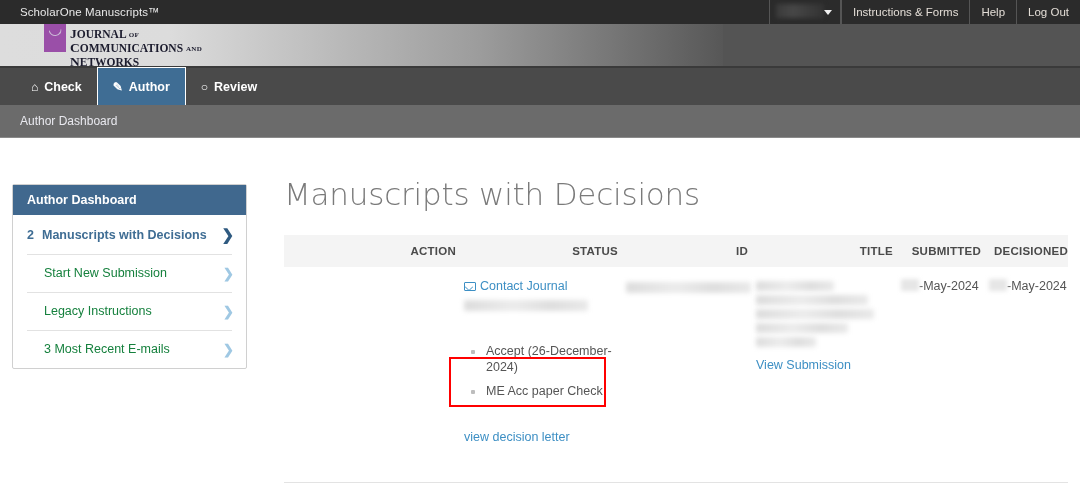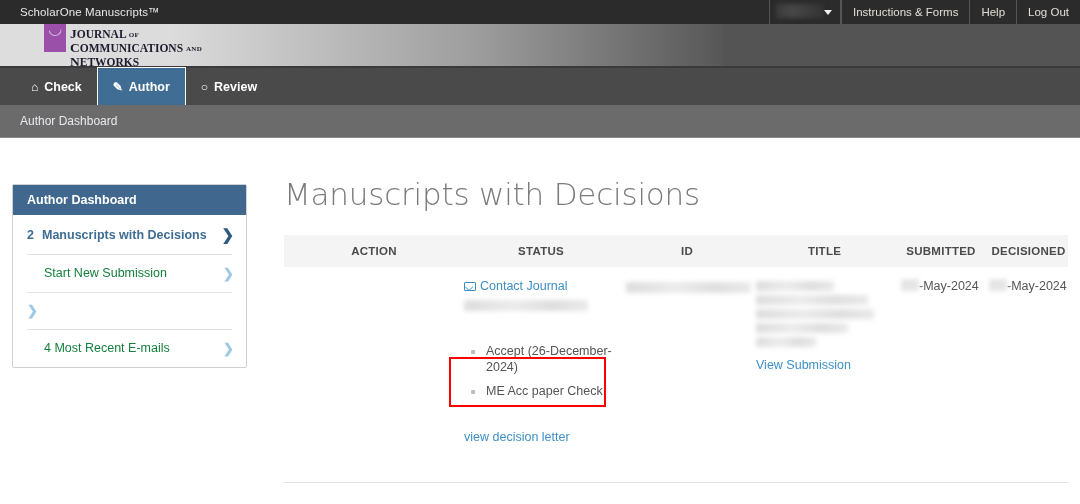--- a/index.html
+++ b/index.html
@@ -235,21 +235,21 @@
   }
 
   table.grid {
     margin-top: 23px;
     width: 784px;
     border-collapse: collapse;
     table-layout: fixed;
   }
   table.grid th {
     background: #f4f4f4;
-    text-align: center;
+    text-align: right;
     font-size: 11.5px;
     font-weight: 700;
     color: #4a4a4a;
     letter-spacing: .25px;
     padding: 10px 0 10px 8px;
     height: 31px;
     vertical-align: middle;
   }
   table.grid td {
     vertical-align: top;
@@ -398,25 +398,26 @@
     <span class="sb-label">Manuscripts with Decisions</span>
     <span class="sb-arrow">❯</span>
   </div>
 
   <div class="sb-row sub">
     <span class="sb-label">Start New Submission</span>
     <span class="sb-arrow">❯</span>
   </div>
 
   <div class="sb-row sub">
+    <span class="sb-label">Legacy Instructions</span>
     <span class="sb-arrow">❯</span>
   </div>
 
   <div class="sb-row sub">
-    <span class="sb-label">4 Most Recent E-mails</span>
+    <span class="sb-label">3 Most Recent E-mails</span>
     <span class="sb-arrow">❯</span>
   </div>
 </div>
 
 <div class="main">
   <div class="page-title">Manuscripts with Decisions</div>
 
   <table class="grid">
     <thead>
       <tr>

